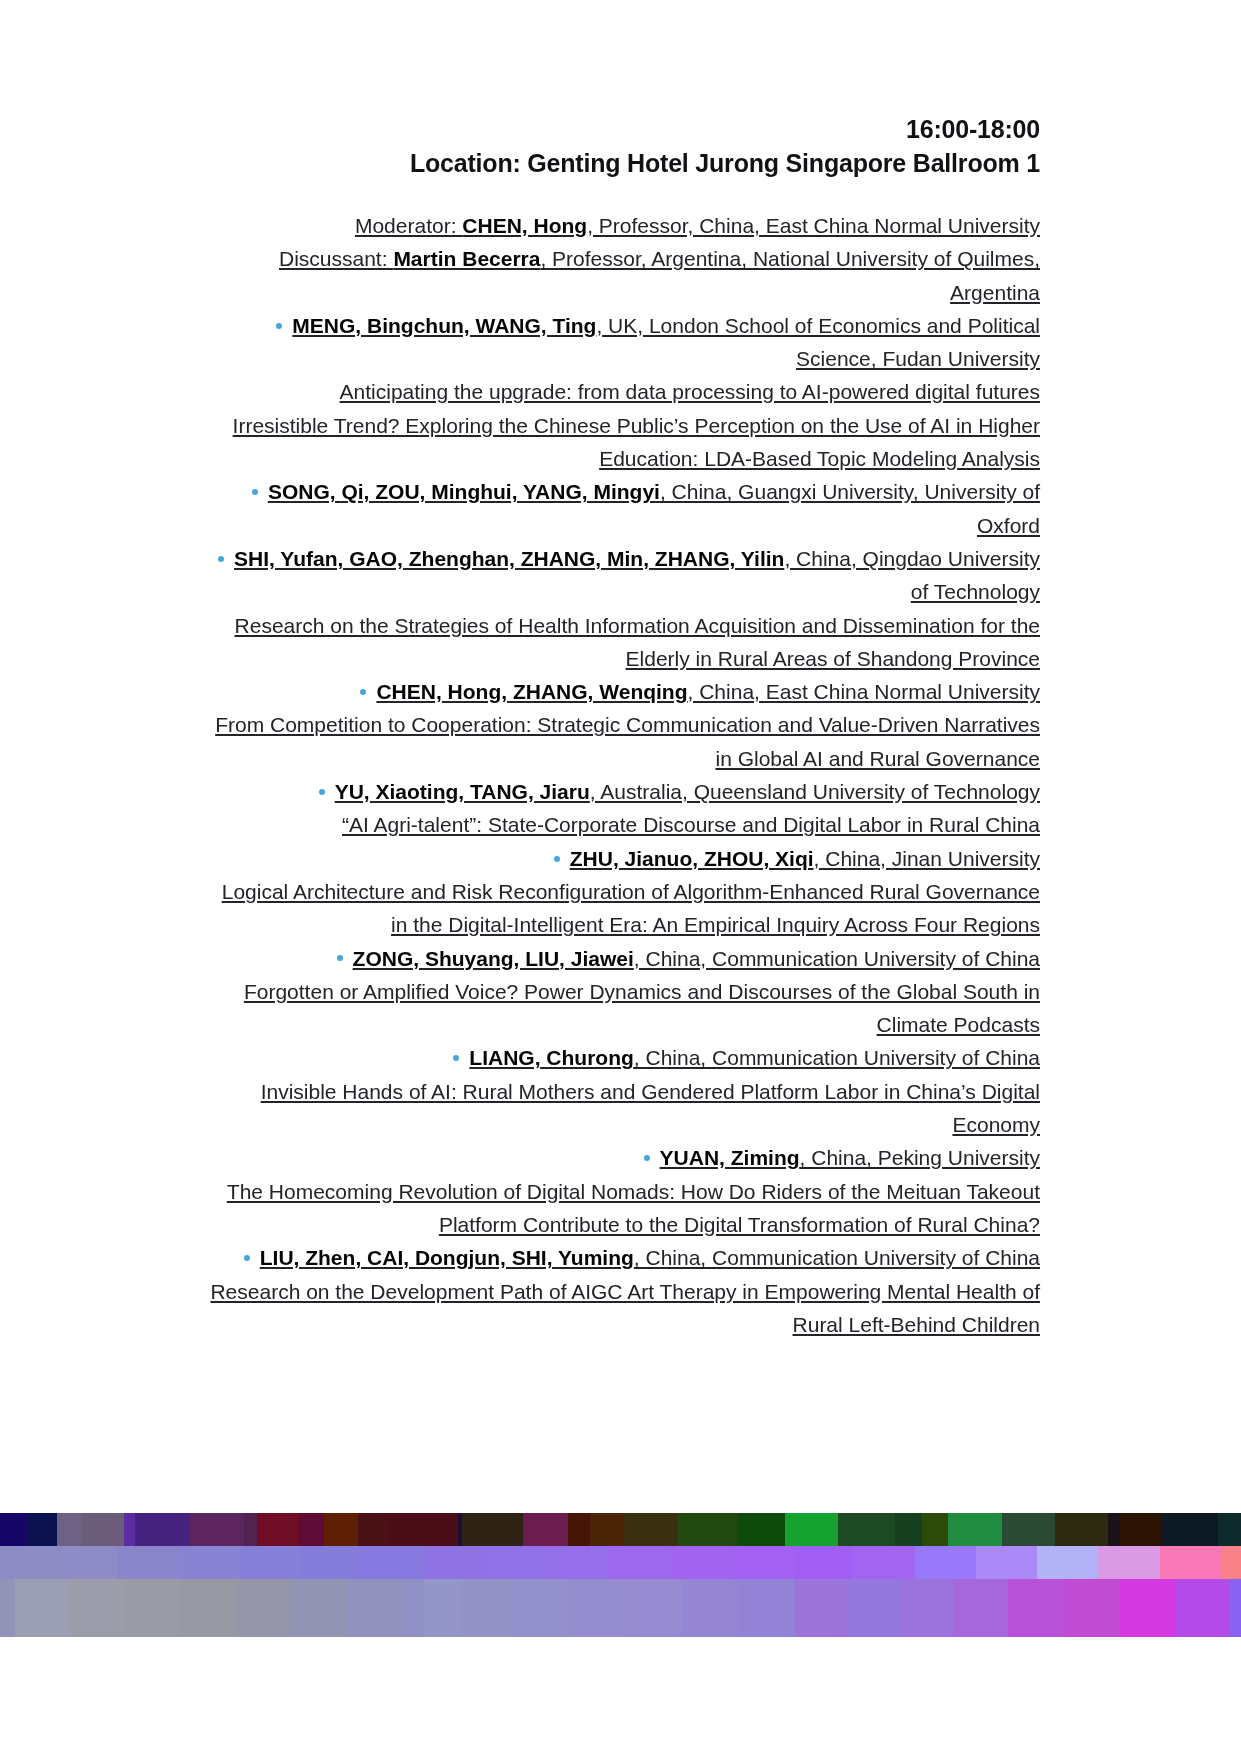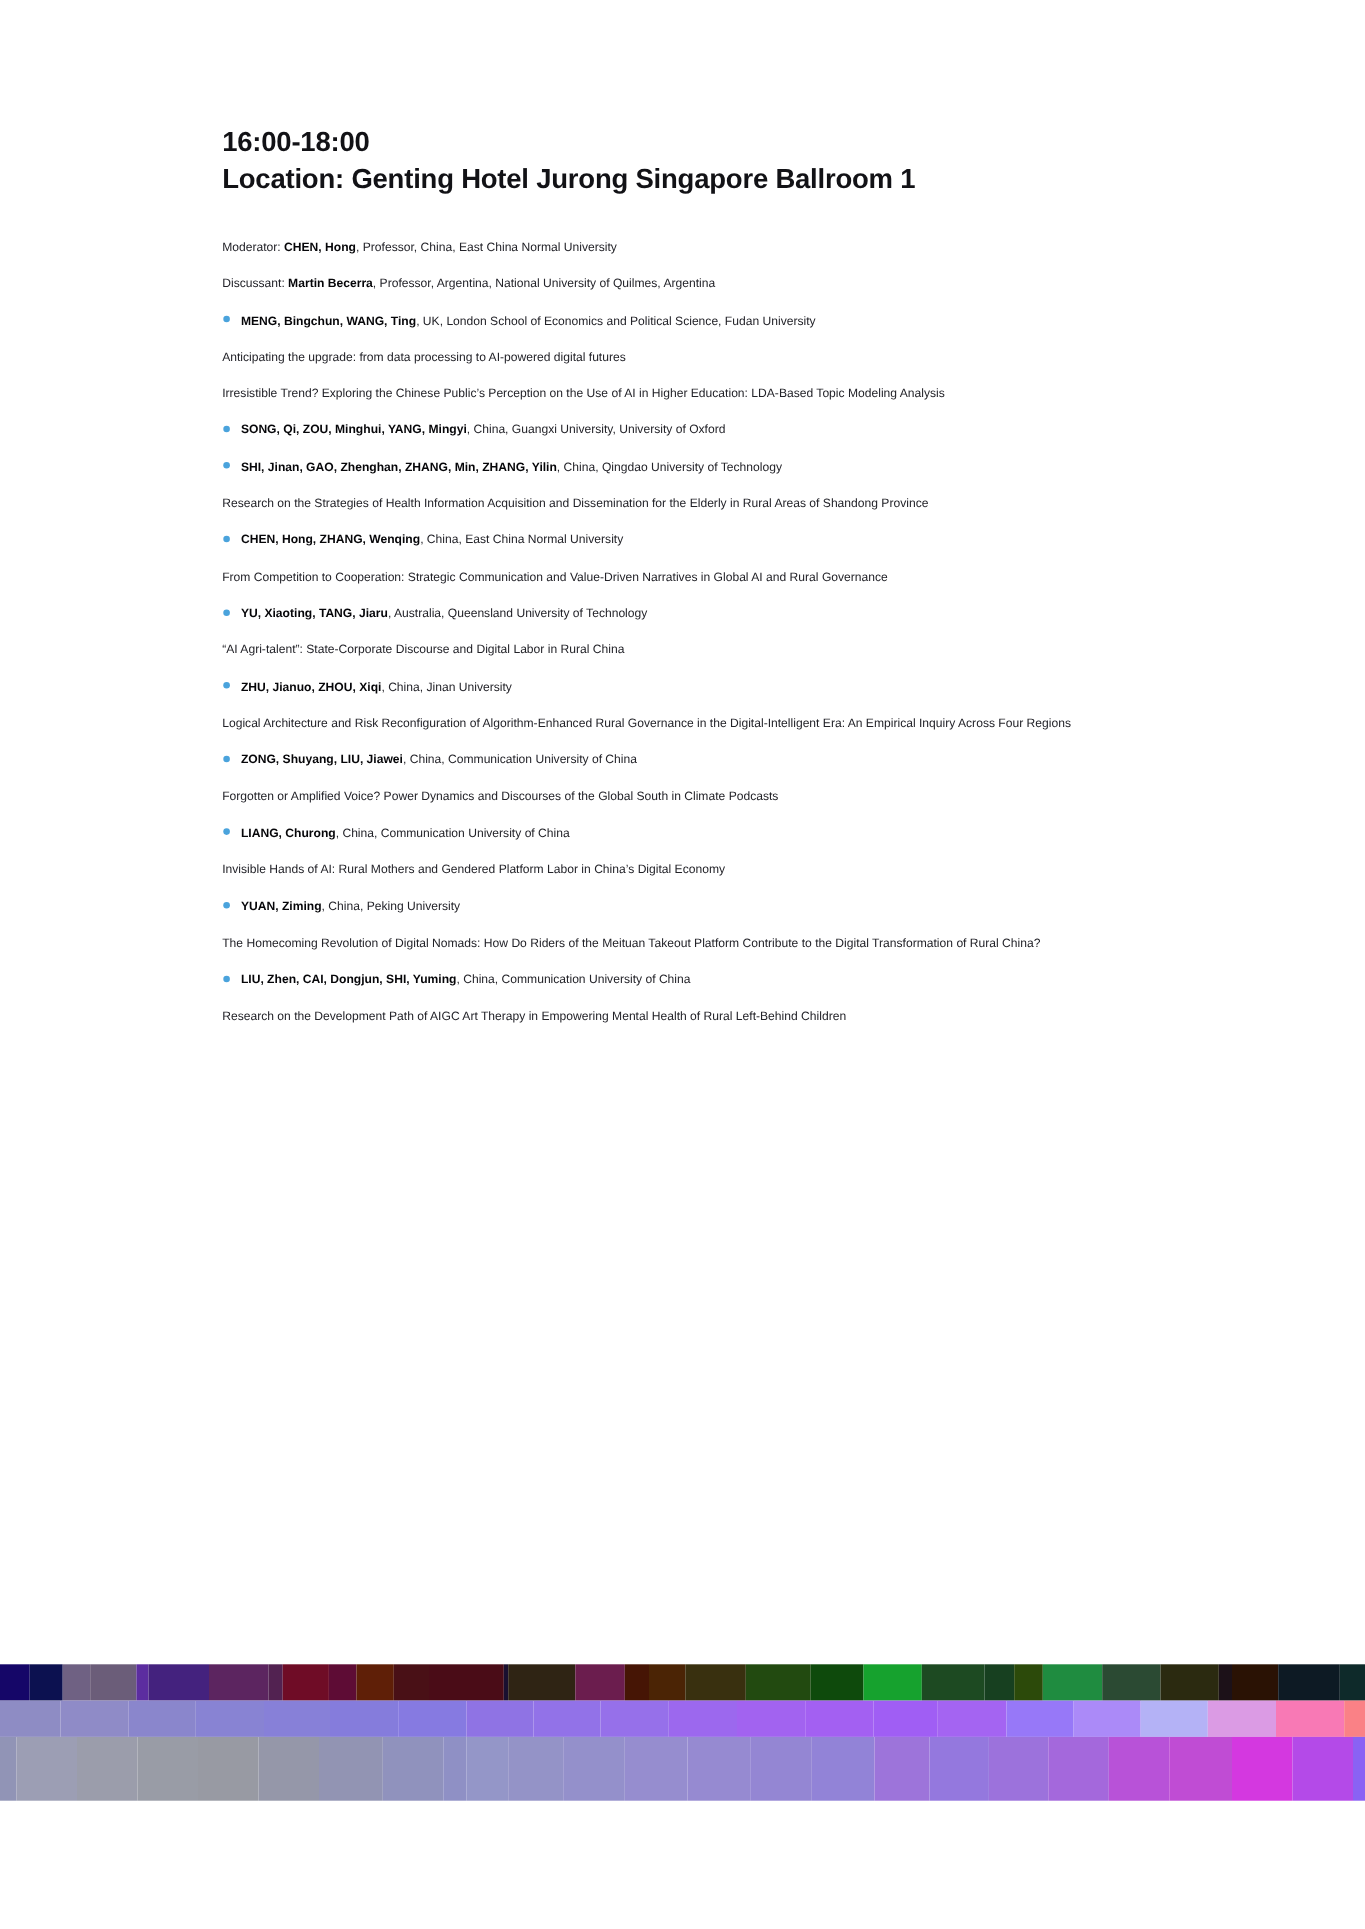--- a/index.html
+++ b/index.html
@@ -4,39 +4,41 @@
 <style>
   * { margin: 0; padding: 0; box-sizing: border-box; }
   html, body { background: #ffffff; }
   .page {
     position: relative;
     width: 1241px;
     height: 1754px;
     background: #ffffff;
     overflow: hidden;
     font-family: "Liberation Sans", sans-serif;
+    text-align: right;
   }
   .content {
     position: absolute;
     left: 202px;
     top: 113px;
     width: 838px;
   }
   .header-line {
     font-size: 25px;
     font-weight: 700;
     line-height: 33.5px;
     color: #121216;
     letter-spacing: -0.2px;
   }
   .body-copy {
     margin-top: 29px;
-    font-size: 11px;
+    font-size: 21px;
     line-height: 33.3px;
     color: #232329;
+    text-decoration: underline;
   }
   .line { margin: 0; }
   .line strong, .line b { font-weight: 700; color: #060609; }
   .bullet-dot {
     display: inline-block;
     width: 6px;
     height: 6px;
     border-radius: 50%;
     background: var(--bullet-color, #4aa3dc);
     vertical-align: middle;
@@ -72,21 +74,21 @@
     <p class="line"><span class="bullet-dot"></span><strong class="p-authors">MENG, Bingchun, WANG, Ting</strong><span class="p-affil">, UK, London School of Economics and Political Science, Fudan University</span></p>
     <p class="line p-title">Anticipating the upgrade: from data processing to AI-powered digital futures</p>
   </div>
 
   <div>
     <p class="line p-title">Irresistible Trend? Exploring the Chinese Public’s Perception on the Use of AI in Higher Education: LDA-Based Topic Modeling Analysis</p>
     <p class="line"><span class="bullet-dot"></span><strong class="p-authors">SONG, Qi, ZOU, Minghui, YANG, Mingyi</strong><span class="p-affil">, China, Guangxi University, University of Oxford</span></p>
   </div>
 
   <div>
-    <p class="line"><span class="bullet-dot"></span><strong class="p-authors">SHI, Jinan, GAO, Zhenghan, ZHANG, Min, ZHANG, Yilin</strong><span class="p-affil">, China, Qingdao University of Technology</span></p>
+    <p class="line"><span class="bullet-dot"></span><strong class="p-authors">SHI, Yufan, GAO, Zhenghan, ZHANG, Min, ZHANG, Yilin</strong><span class="p-affil">, China, Qingdao University of Technology</span></p>
     <p class="line p-title">Research on the Strategies of Health Information Acquisition and Dissemination for the Elderly in Rural Areas of Shandong Province</p>
   </div>
 
   <div>
     <p class="line"><span class="bullet-dot"></span><strong class="p-authors">CHEN, Hong, ZHANG, Wenqing</strong><span class="p-affil">, China, East China Normal University</span></p>
     <p class="line p-title">From Competition to Cooperation: Strategic Communication and Value-Driven Narratives in Global AI and Rural Governance</p>
   </div>
 
   <div>
     <p class="line"><span class="bullet-dot"></span><strong class="p-authors">YU, Xiaoting, TANG, Jiaru</strong><span class="p-affil">, Australia, Queensland University of Technology</span></p>

